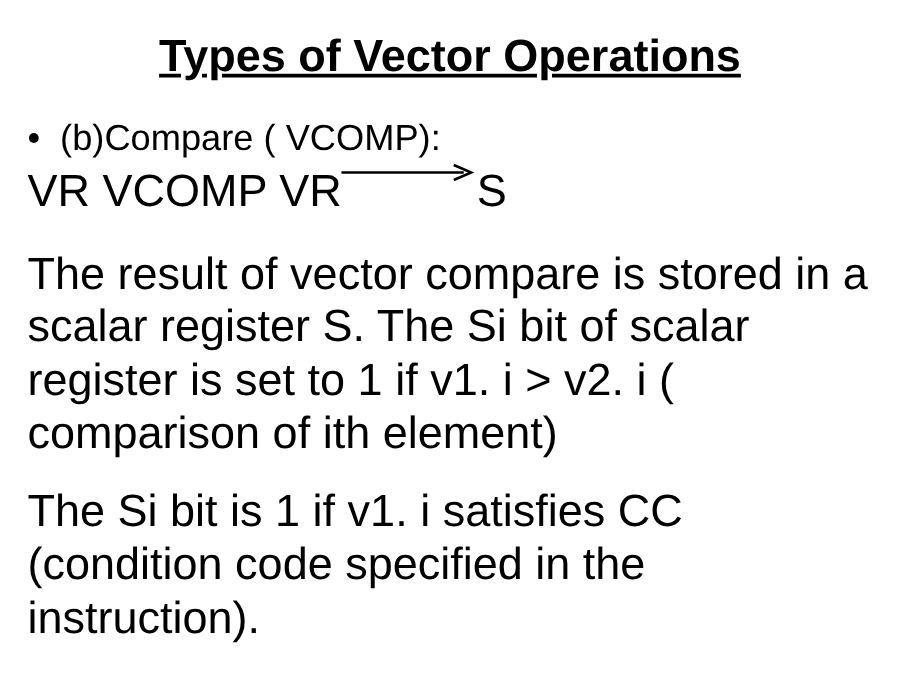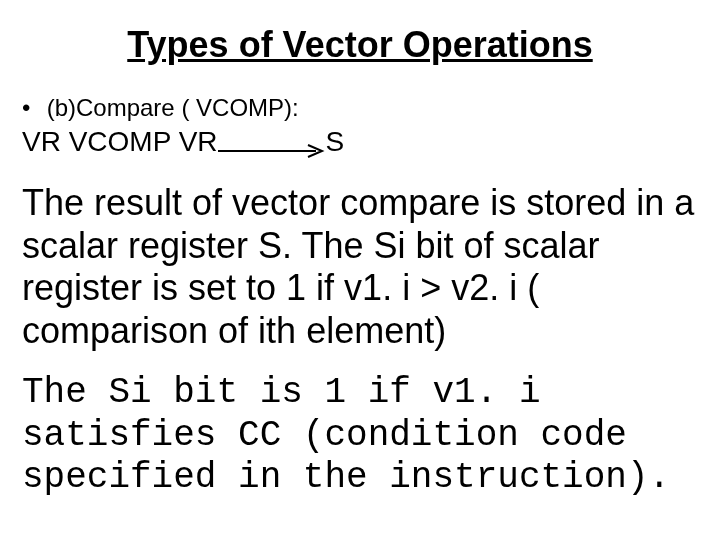--- a/index.html
+++ b/index.html
@@ -19,47 +19,46 @@
     padding: 18px 22px 0 22px;
   }
   .title {
     text-align: center;
     font-size: 36px;
     font-weight: bold;
     text-decoration: underline;
     margin: 6px 0 28px 0;
   }
   .bullet-row {
-    font-size: 24px;
+    font-size: 29px;
     line-height: 1.2;
     margin-bottom: 2px;
   }
   .bullet-dot {
     display: inline-block;
     width: 18px;
   }
   .row2 {
-    font-size: 28px;
+    font-size: 36px;
     line-height: 1.2;
     display: flex;
-    align-items: flex-end;
+    align-items: flex-start;
     margin-bottom: 24px;
   }
   .arrow-wrap {
     display: inline-flex;
     align-items: center;
   }
   .para {
     font-size: 36px;
     line-height: 1.18;
     margin-bottom: 20px;
   }
   .para.last {
     margin-bottom: 0;
-    font-family: Liberation Mono, monospace;
   }
 </style>
 </head>
 <body>
 
 <div class="slide">
 
   <div class="title">Types of Vector Operations</div>
 
   <div class="bullet-row">

